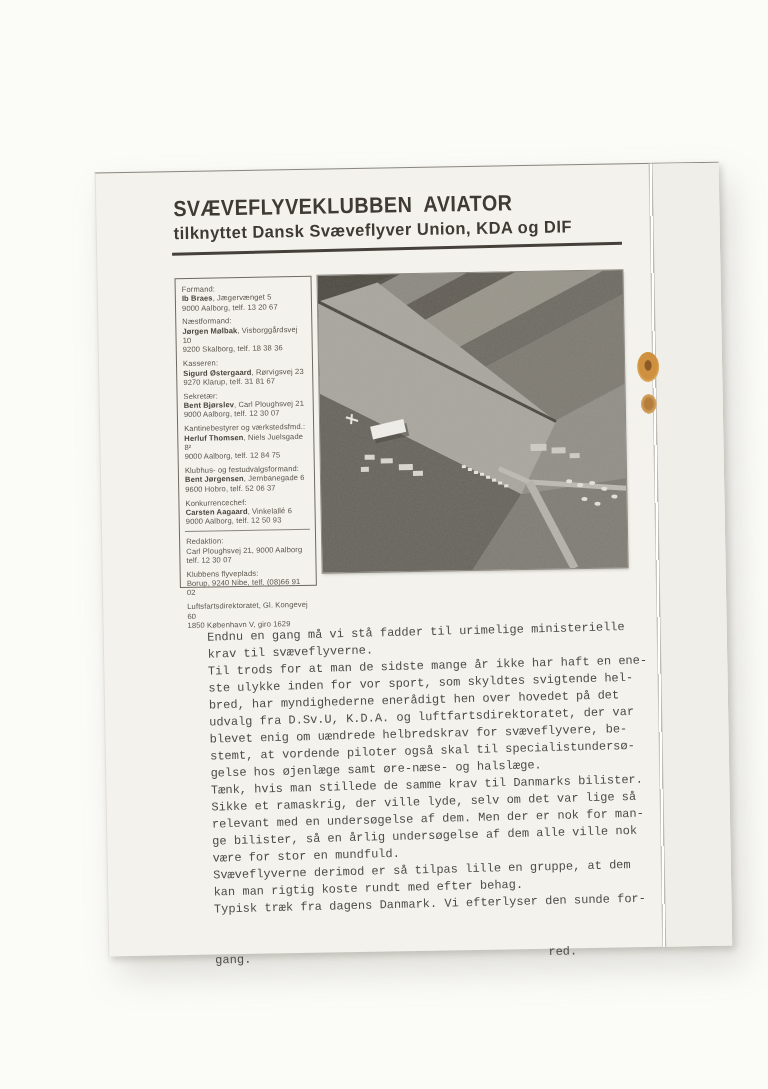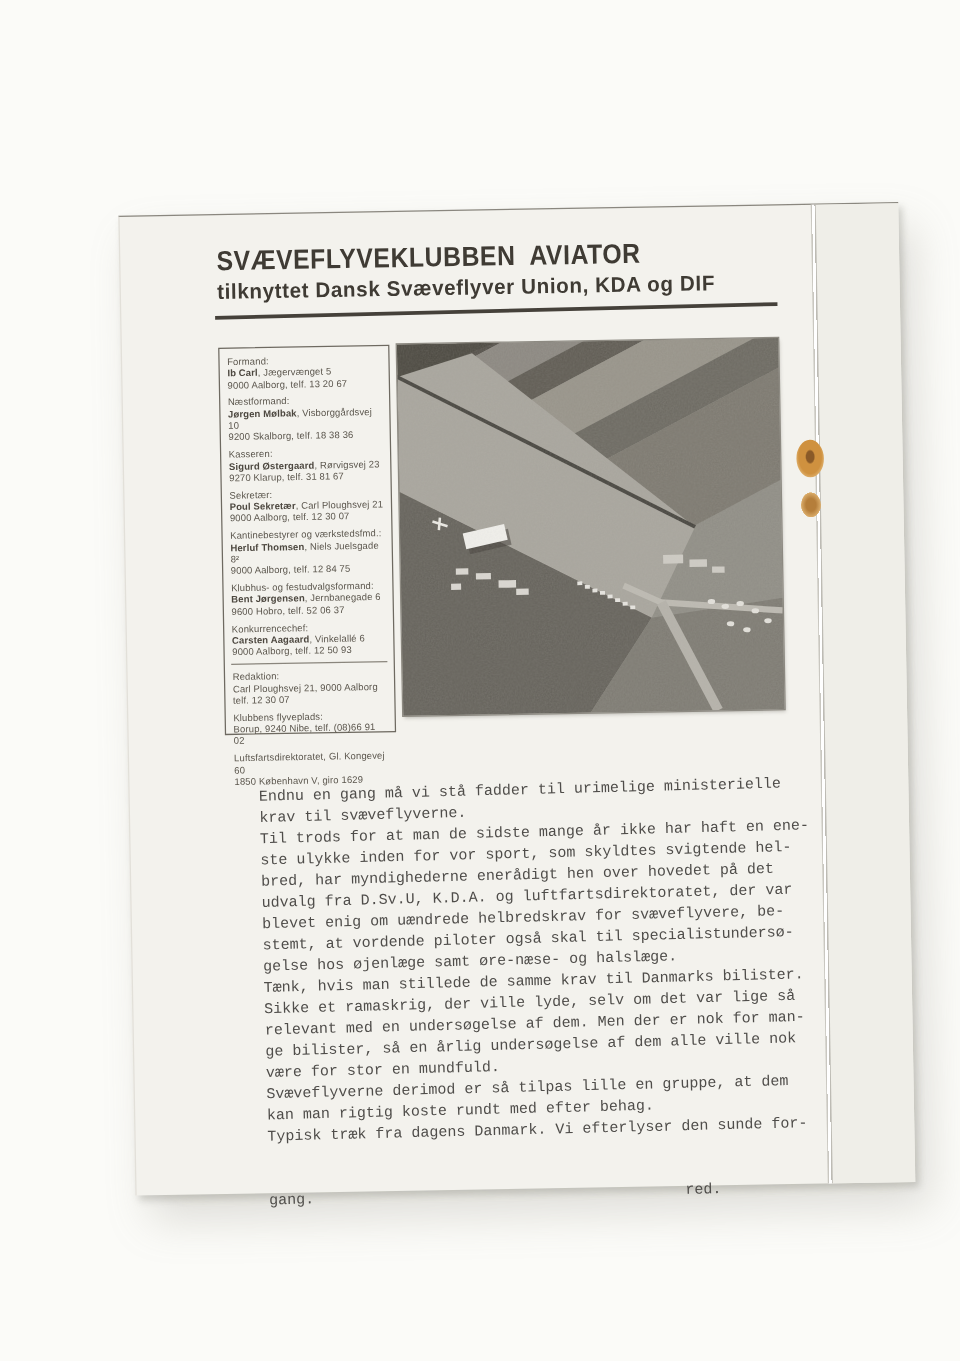--- a/index.html
+++ b/index.html
@@ -93,36 +93,36 @@
     <div class="masthead">
       <div class="title">SVÆVEFLYVEKLUBBEN  AVIATOR</div>
       <div class="subtitle">tilknyttet Dansk Svæveflyver Union, KDA og DIF</div>
     </div>
     <div class="head-rule"></div>
 
     <div class="contact-box">
       <div>
           <div class="cblock">
             <div class="crole">Formand:</div>
-            <div class="cname"><b>Ib Carl</b>, Jægervænget 5</div>
+            <div class="cname"><b>Ib Braes</b>, Jægervænget 5</div>
             <div class="cline">9000 Aalborg, telf. 13 20 67</div>
           </div>
           <div class="cblock">
             <div class="crole">Næstformand:</div>
             <div class="cname"><b>Jørgen Mølbak</b>, Visborggårdsvej 10</div>
             <div class="cline">9200 Skalborg, telf. 18 38 36</div>
           </div>
           <div class="cblock">
             <div class="crole">Kasseren:</div>
             <div class="cname"><b>Sigurd Østergaard</b>, Rørvigsvej 23</div>
             <div class="cline">9270 Klarup, telf. 31 81 67</div>
           </div>
           <div class="cblock">
             <div class="crole">Sekretær:</div>
-            <div class="cname"><b>Poul Sekretær</b>, Carl Ploughsvej 21</div>
+            <div class="cname"><b>Bent Bjørslev</b>, Carl Ploughsvej 21</div>
             <div class="cline">9000 Aalborg, telf. 12 30 07</div>
           </div>
           <div class="cblock">
             <div class="crole">Kantinebestyrer og værkstedsfmd.:</div>
             <div class="cname"><b>Herluf Thomsen</b>, Niels Juelsgade 8²</div>
             <div class="cline">9000 Aalborg, telf. 12 84 75</div>
           </div>
           <div class="cblock">
             <div class="crole">Klubhus- og festudvalgsformand:</div>
             <div class="cname"><b>Bent Jørgensen</b>, Jernbanegade 6</div>

